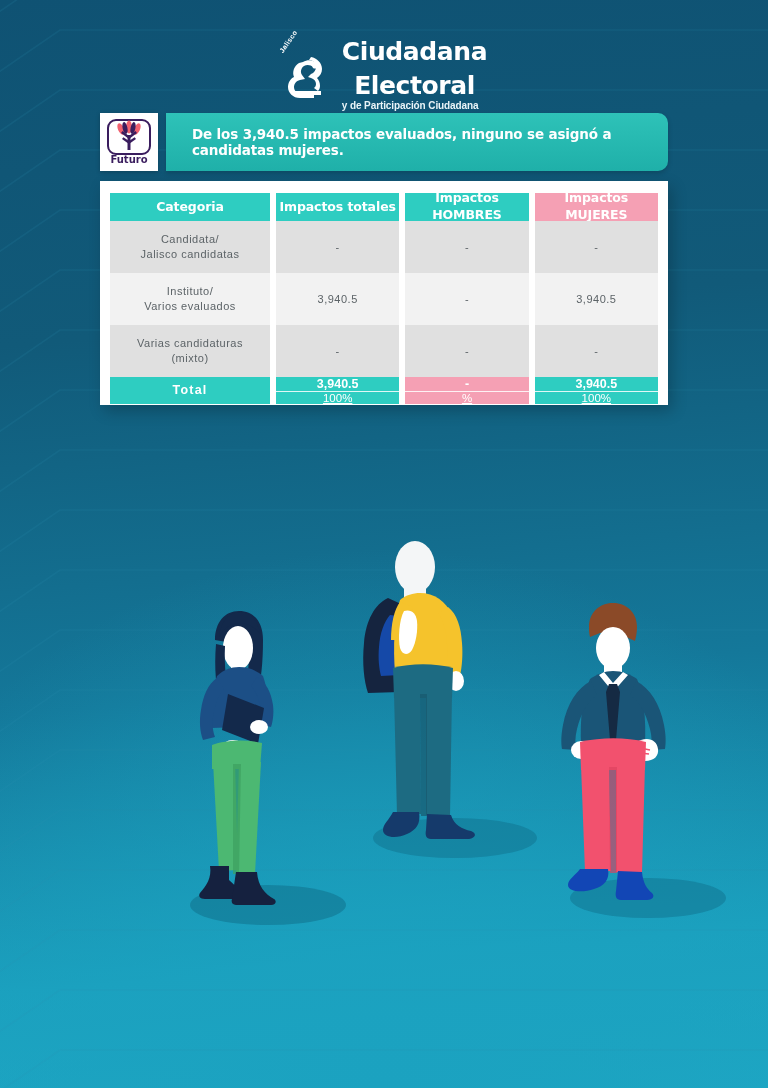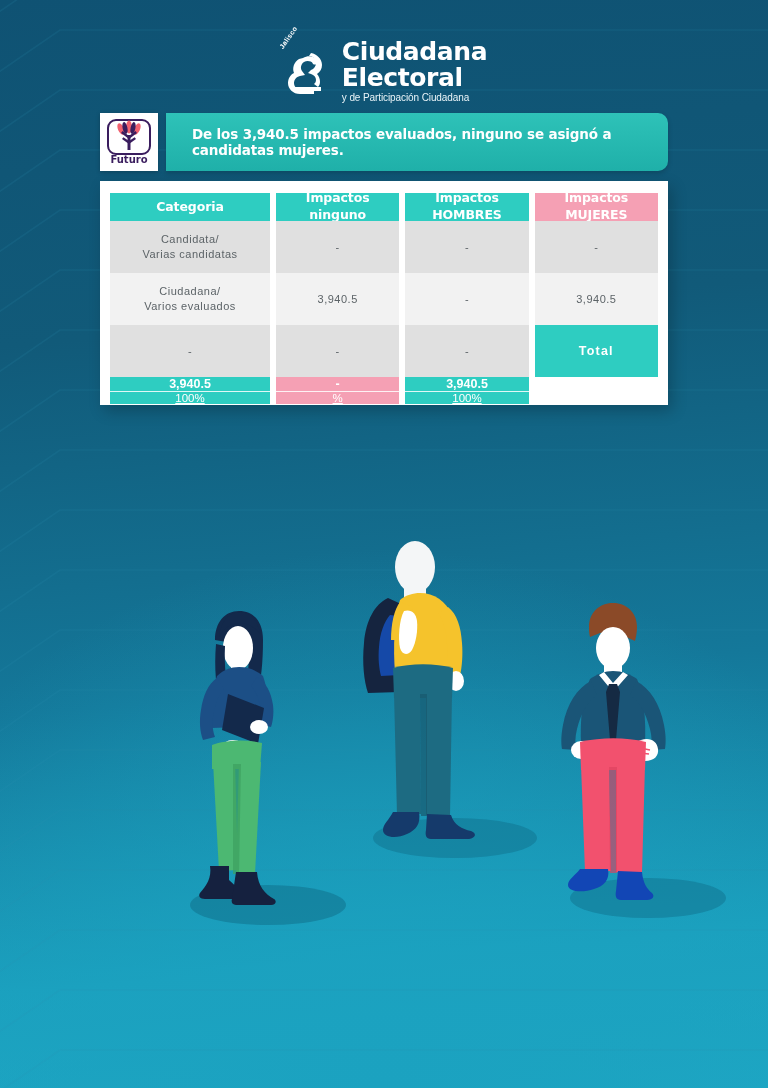--- a/index.html
+++ b/index.html
@@ -68,28 +68,28 @@
   }
   .brand-words .l1,
   .brand-words .l2 {
     font-family: "DejaVu Sans", sans-serif;
     font-weight: 700;
     color: #ffffff;
     font-size: 25px;
     letter-spacing: -.4px;
     display: block;
   }
-  .brand-words .l2 { margin-top: 1px; }
+  .brand-words .l2 { margin-top: 9px; text-align: center; }
   .brand-words .l3 {
     display: block;
     margin-top: 3px;
     font-size: 10px;
     color: #e9f4f8;
     letter-spacing: -.1px;
-    font-weight: 400;
+    font-weight: 700;
   }
 
   
   .banner-row {
     position: absolute;
     left: 100px;
     top: 113px;
     width: 568px;
     height: 58px;
     display: flex;
@@ -300,44 +300,50 @@
     </div>
     <div class="banner">
       <span class="banner-text">De los 3,940.5 impactos evaluados, ninguno se asignó a candidatas mujeres.</span>
     </div>
   </div>
 
   <div class="card">
     <div class="table">
 
       <div class="cell th">Categoria</div>
-      <div class="cell th">Impactos ninguno</div>
+      <div class="cell th">Impactos totales</div>
       <div class="cell th">Impactos HOMBRES</div>
       <div class="cell th pink">Impactos MUJERES</div>
 
       <div class="cell cat row-a">
         <div>
           <div>Candidata/</div>
-          <div>Varias candidatas</div>
+          <div>Jalisco candidatas</div>
         </div>
       </div>
       <div class="cell row-a">-</div>
       <div class="cell row-a">-</div>
       <div class="cell row-a">-</div>
 
       <div class="cell cat row-b">
         <div>
-          <div>Ciudadana/</div>
+          <div>Instituto/</div>
           <div>Varios evaluados</div>
         </div>
       </div>
       <div class="cell row-b">3,940.5</div>
       <div class="cell row-b">-</div>
       <div class="cell row-b">3,940.5</div>
 
+      <div class="cell cat row-a">
+        <div>
+          <div>Varias candidaturas</div>
+          <div>(mixto)</div>
+        </div>
+      </div>
       <div class="cell row-a">-</div>
       <div class="cell row-a">-</div>
       <div class="cell row-a">-</div>
 
       <div class="cell total-label">Total</div>
       <div class="total-cell">
         <div class="big">3,940.5</div>
         <div class="pct">100%</div>
       </div>
       <div class="total-cell pink">

